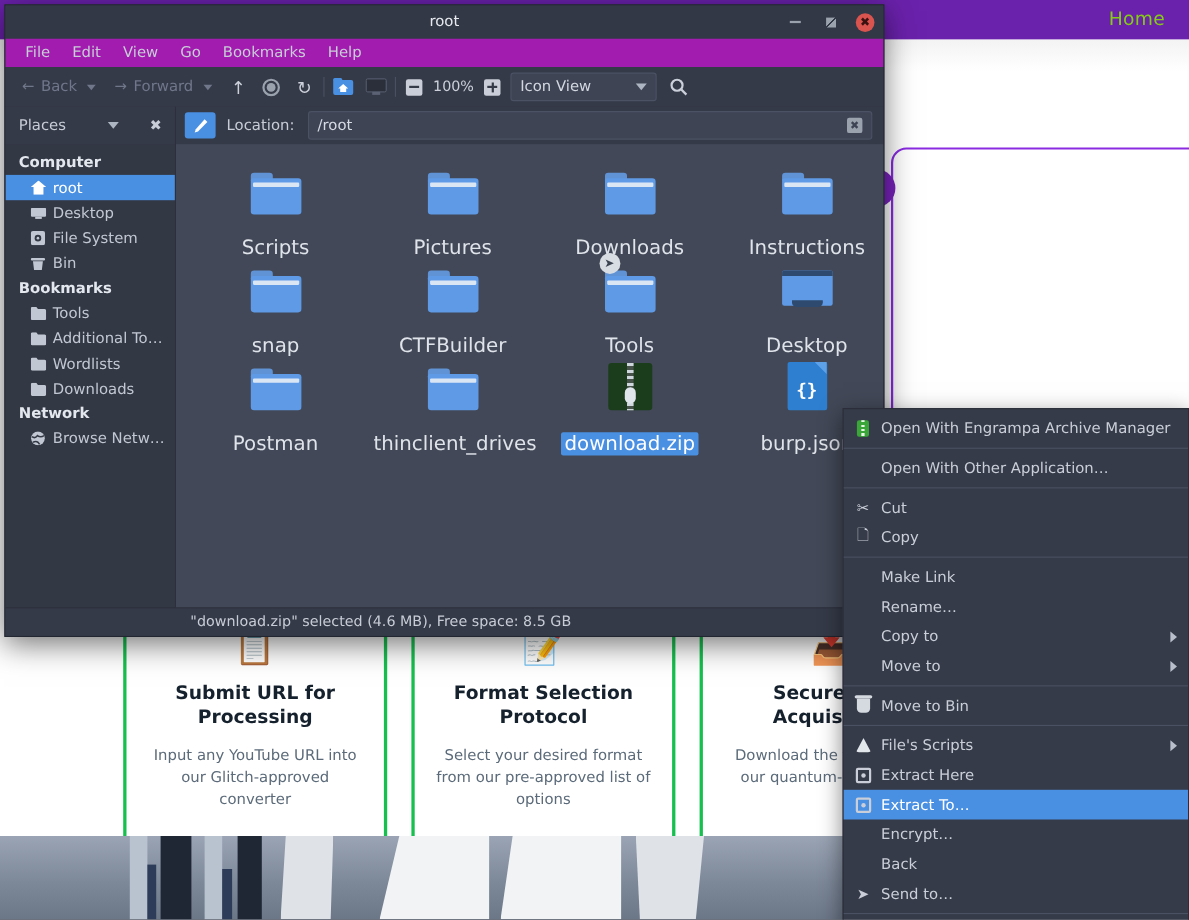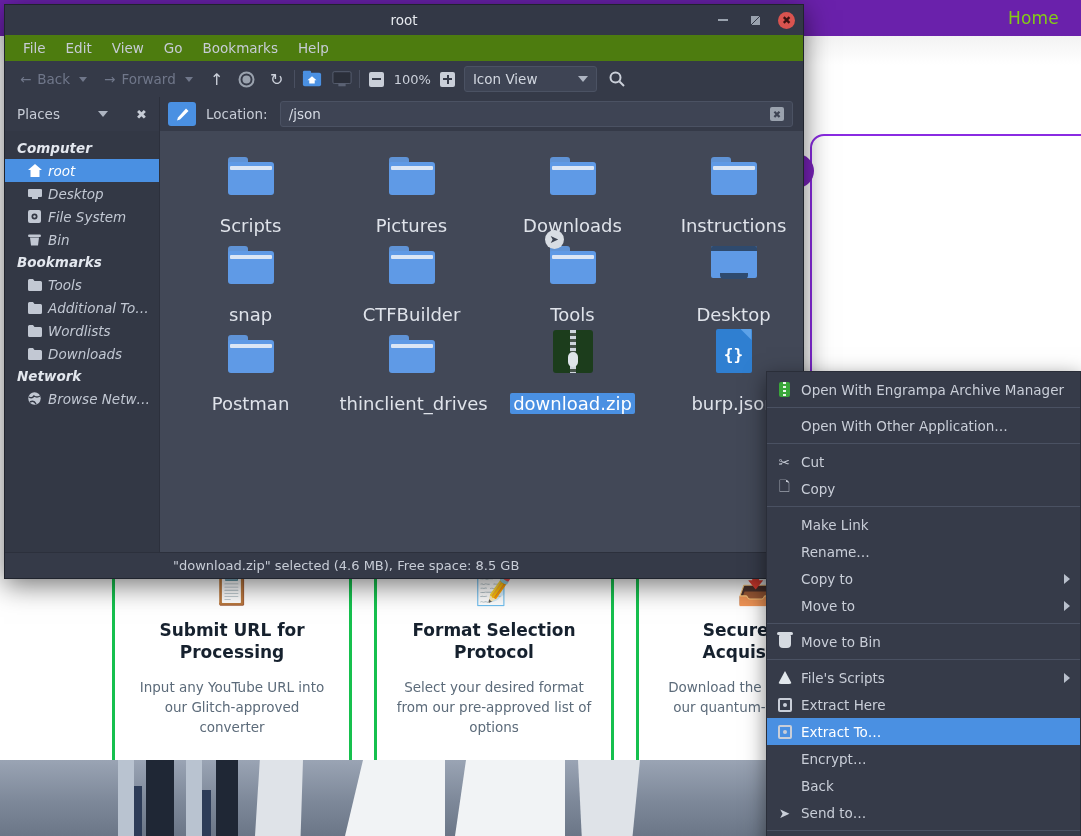--- a/index.html
+++ b/index.html
@@ -107,21 +107,21 @@
   .win-btn.max::after { content:""; display:block; width:9px; height:9px;
      background: linear-gradient(135deg,#9aa2ae 0 45%, transparent 45% 55%, #9aa2ae 55% 100%); }
   .win-btn.close {
     width:17px; height:17px; border-radius:50%; background:#d9534f; color:#3a1111;
     font-size: 11px; font-weight: bold; line-height: 1;
   }
 
   
   #fm-menubar {
     height: 26px; flex: 0 0 26px; display: flex; align-items: center;
-    padding-left: 8px; gap: 0px; background: #4d7c0f;
+    padding-left: 8px; gap: 0px; background: #a21caf;
   }
   #fm-menubar .menu-item { padding: 2px 10px; color: #c7ccd6; font-size: 13.5px; }
 
   
   #fm-toolbar {
     height: 36px; flex: 0 0 36px; display: flex; align-items: center;
     gap: 0px; padding: 0 8px; background: #353a48;
   }
   .tb-btn { display:flex; align-items:center; gap:6px; padding: 3px 7px; color:#cbd0da; }
   .tb-btn.disabled { color: #70778a; }
@@ -161,21 +161,21 @@
     color:#d6dbe4; font-size: 13.5px; position: relative;
   }
   #loc-clear { position:absolute; right: 8px; width:14px;height:14px;border-radius:2px;background:#9aa2ae;
      color:#3e4454; font-size:10px; display:flex;align-items:center;justify-content:center;}
 
   
   #fm-main { flex: 1; display: flex; min-height: 0; }
 
   #fm-sidebar {
     width: 155px; flex: 0 0 155px; background: #333845;
-    border-right: 1px solid #2c303c; padding-top: 6px; overflow: hidden; font-style: italic;
+    border-right: 1px solid #2c303c; padding-top: 6px; overflow: hidden;
   }
   .sb-group { color:#e3e7ee; font-weight: bold; font-size: 13.5px; padding: 3px 0 3px 12px; }
   .sb-item {
     display:flex; align-items:center; gap:6px; padding: 3px 0 3px 22px;
     color:#c2c8d3; font-size: 13.5px; white-space: nowrap; height: 23px;
   }
   .sb-item.active { background:#4a90e2; color:#ffffff; }
   .sb-ico { width:15px; height:15px; display:flex; align-items:center; justify-content:center; flex:0 0 15px;}
 
   #fm-content { flex: 1; background: #424857; position: relative; overflow: hidden; }
@@ -401,21 +401,21 @@
       <span class="ph-caret"></span>
       <span class="ph-close">✖</span>
     </div>
     <div id="loc-toggle">
       <svg width="15" height="15" viewBox="0 0 15 15">
           <path d="M11 1.5 L13.5 4 L5 12.5 L2 13.5 L3 10.5 Z" fill="#ffffff"></path>
         </svg>
     </div>
     <div id="loc-label">Location:</div>
     <div id="loc-input" title="/root">
-      <span>/json</span>
+      <span>/root</span>
       <span id="loc-clear">✖</span>
     </div>
   </div>
 
   <div id="fm-main">
 
     <div id="fm-sidebar">
       <div class="sb-group">Computer</div>
 
       <div class="sb-item active">

